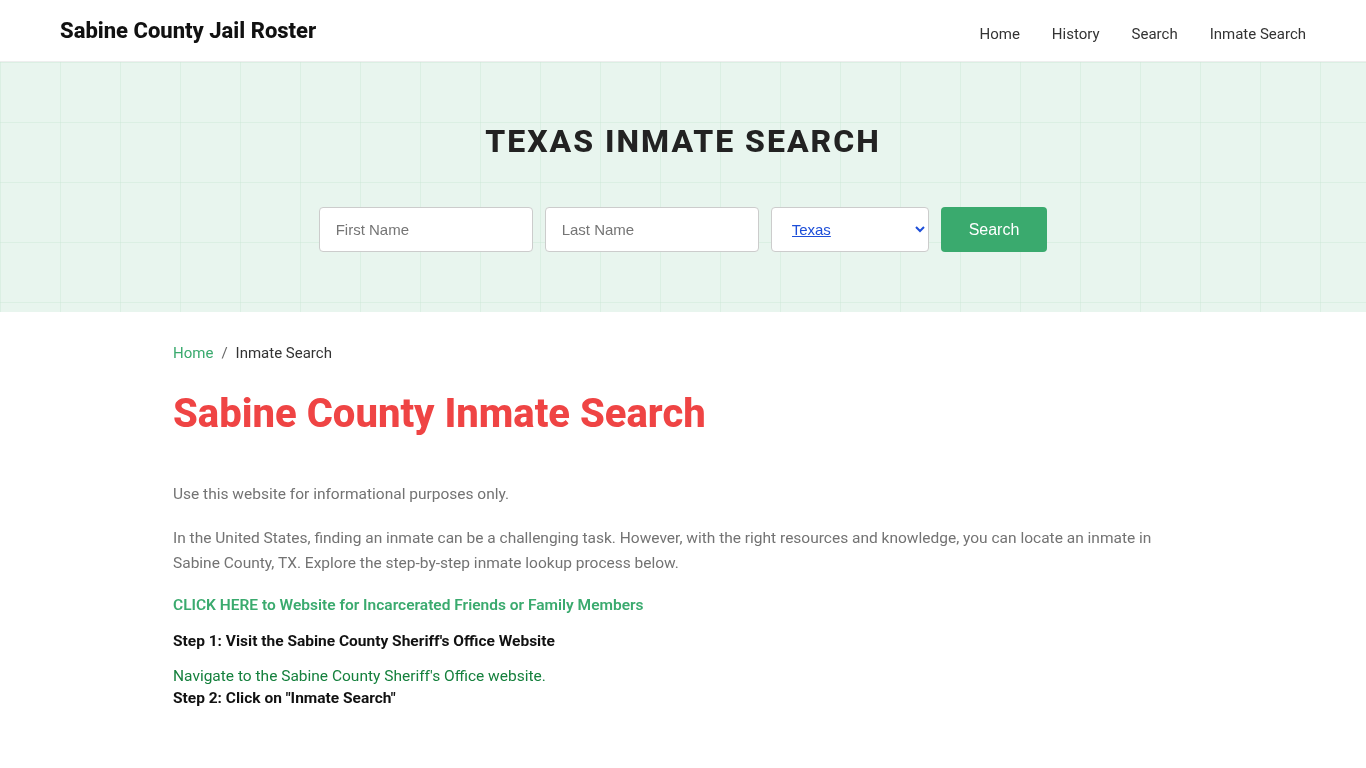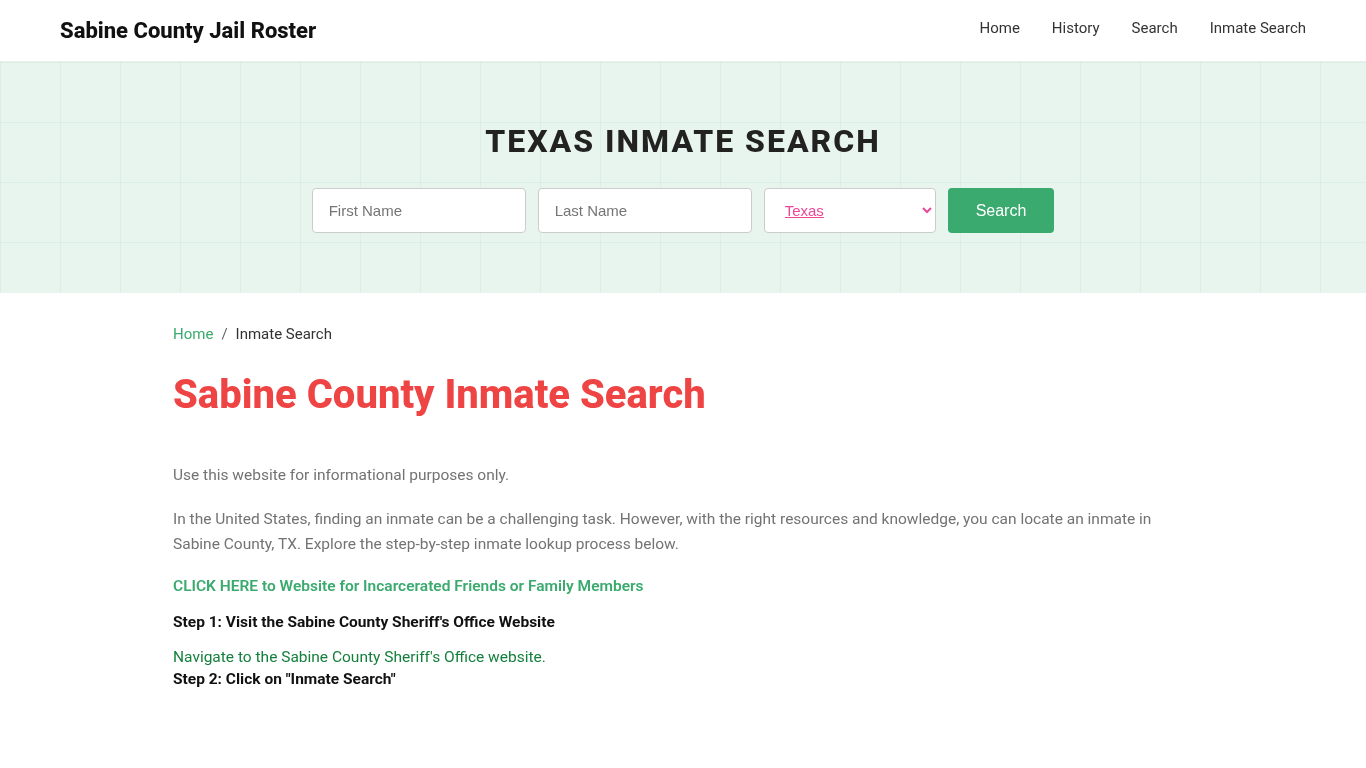--- a/index.html
+++ b/index.html
@@ -11,21 +11,21 @@
     body {
       font-family: -apple-system, BlinkMacSystemFont, 'Segoe UI', Roboto, sans-serif;
       font-size: 16px;
       color: #333;
       background: #fff;
     }
 
     
     .header {
       display: flex;
-      align-items: flex-start;
+      align-items: flex-end;
       justify-content: space-between;
       padding: 18px 60px;
       background: #fff;
       border-bottom: 1px solid #eee;
     }
 
     .site-title {
       font-size: 22px;
       font-weight: 800;
       color: #111;
@@ -53,21 +53,21 @@
       background-size: 60px 60px;
       padding: 60px 20px;
       text-align: center;
     }
 
     .hero-title {
       font-size: 32px;
       font-weight: 800;
       color: #222;
       letter-spacing: 2px;
-      margin-bottom: 28px;
+      margin-bottom: 47px;
       text-transform: uppercase;
     }
 
     .search-form {
       display: flex;
       justify-content: center;
       gap: 12px;
       flex-wrap: wrap;
     }
 
@@ -80,22 +80,22 @@
       outline: none;
       background: #fff;
       color: #555;
     }
 
     .search-form input {
       width: 214px;
     }
 
     .search-form select {
-      width: 172px;
-      color: #ec4899;
+      width: 158px;
+      color: #1d4ed8;
       text-decoration: underline;
     }
 
     .search-btn {
       padding: 12px 28px;
       background: #3aaa6e;
       color: #fff;
       font-size: 16px;
       font-weight: 400;
       border: none;

